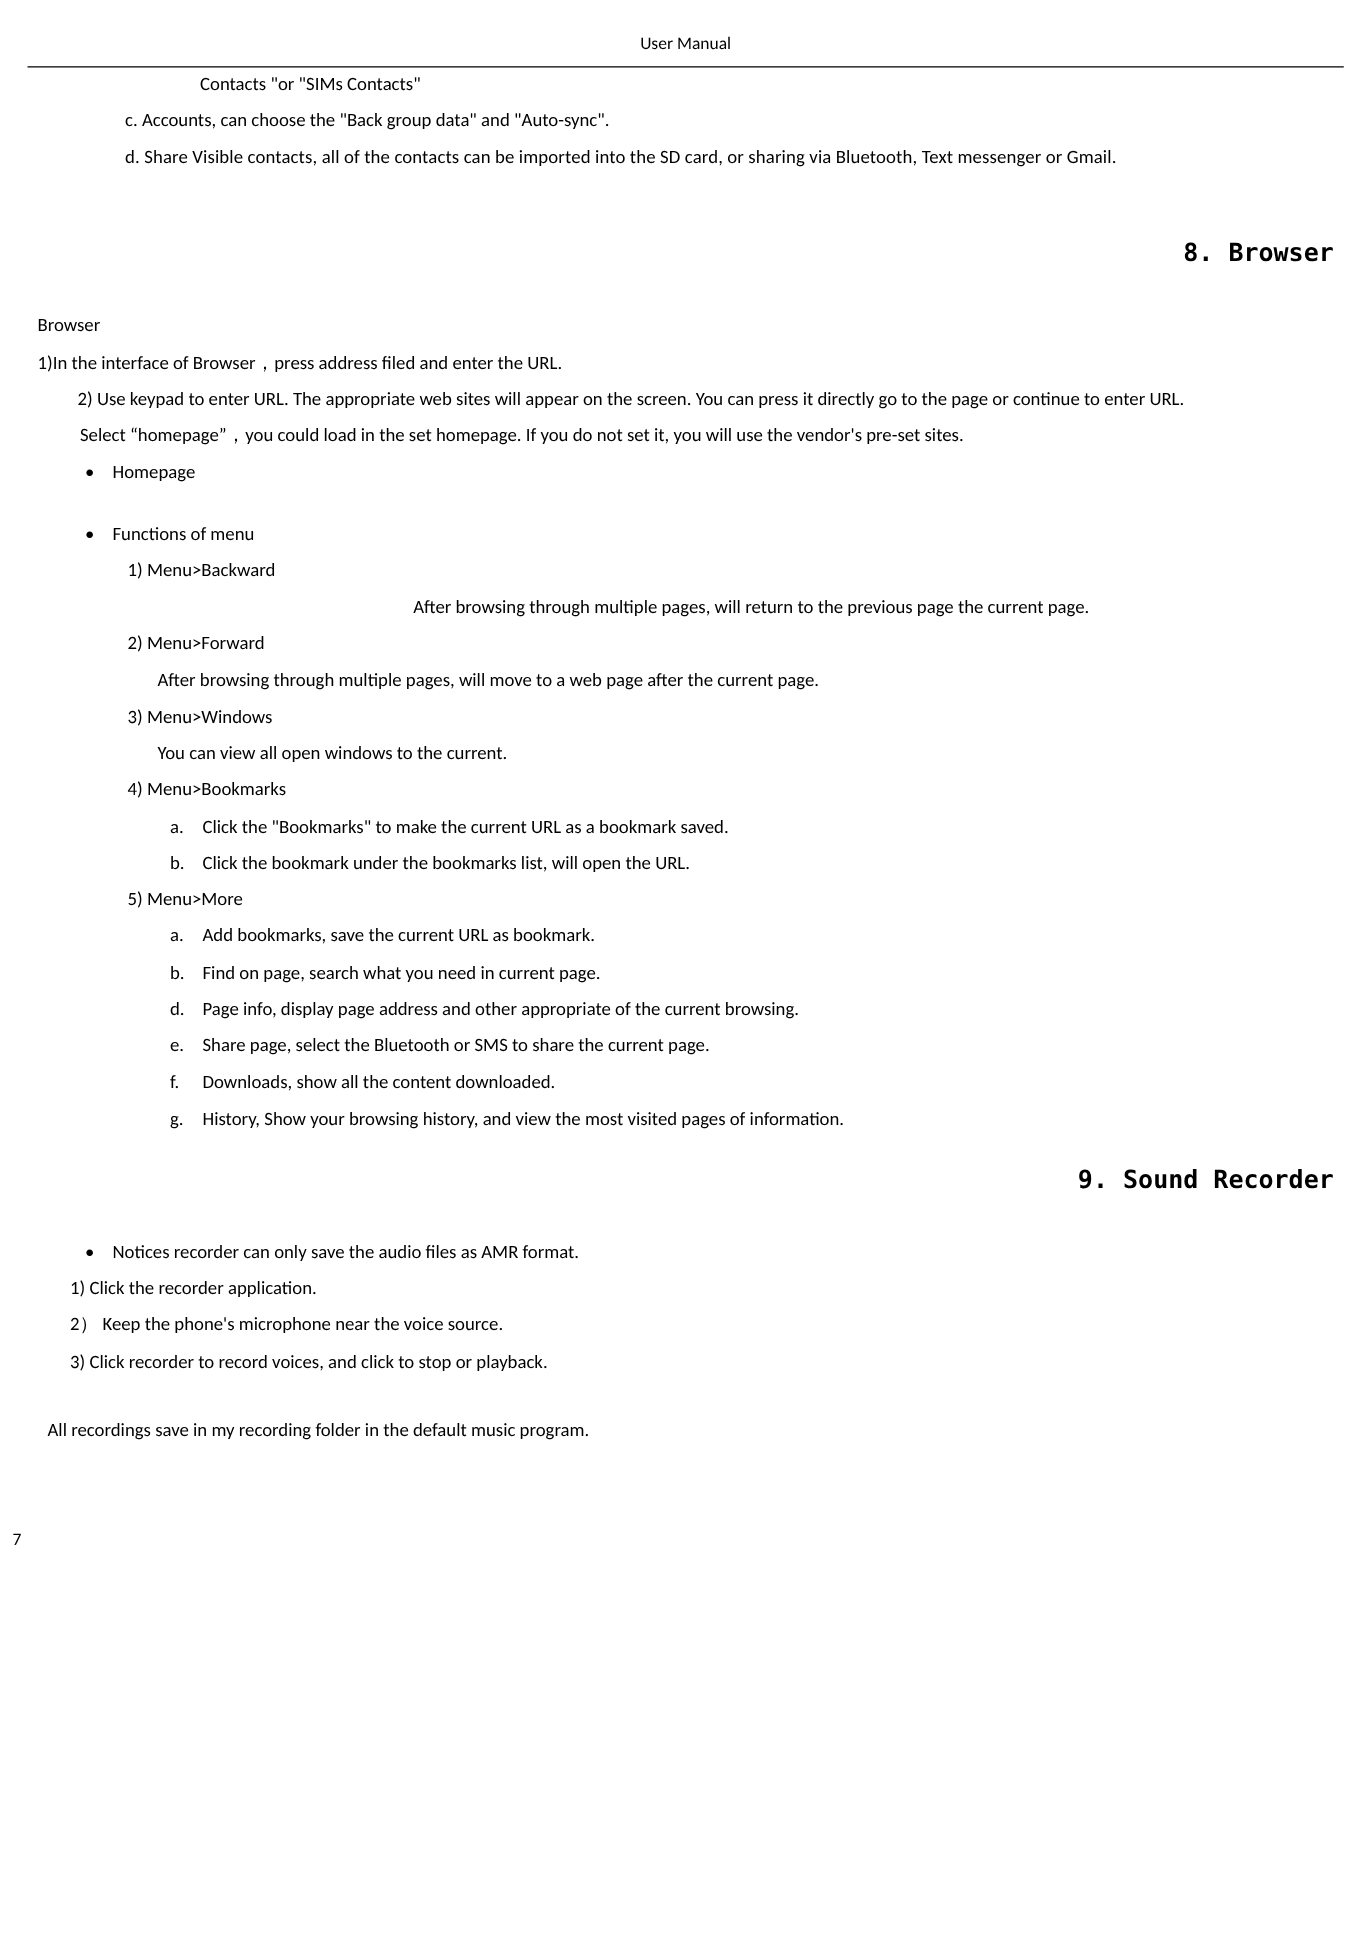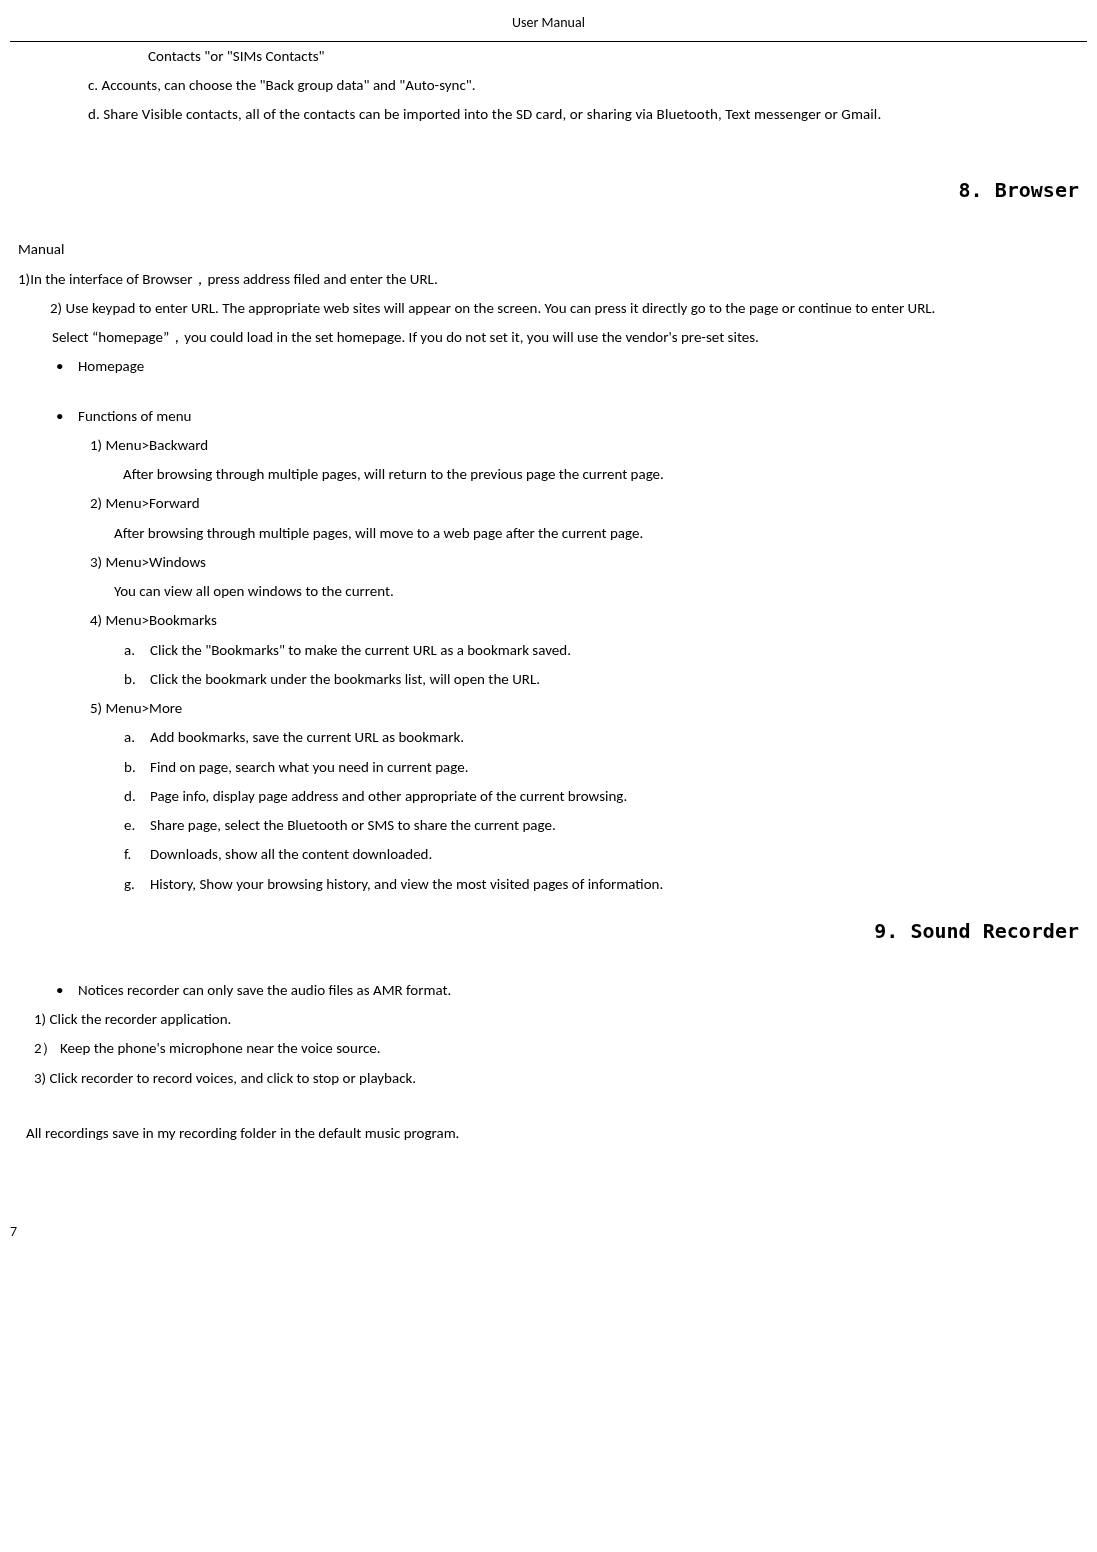--- a/index.html
+++ b/index.html
@@ -10,21 +10,21 @@
     font-size: 15px;
     color: #000;
     background: #fff;
     width: 1097px;
     line-height: 1.9;
   }
   .page {
     width: 1097px;
     height: 1258px;
     box-sizing: border-box;
-    padding: 0;
+    padding: 12px;
     position: relative;
   }
   .header {
     text-align: center;
     font-size: 14px;
     padding-top: 10px;
     padding-bottom: 4px;
   }
   .rule {
     margin: 0 10px 0 10px;
@@ -53,26 +53,26 @@
     text-align: justify;
   }
   .bullet-row {
     margin-left: 38px;
   }
   .bullet-row .dot { display: inline-block; width: 22px; }
   .after-bullet {
     margin-left: 34px;
   }
   .num-row { margin-left: 72px; }
-  .num-after { margin-left: 105px; }
+  .num-after { margin-left: 105px; text-align: center; }
   .num-after2 { margin-left: 96px; }
   .letter-row { margin-left: 106px; }
   .letter-dot { display: inline-block; width: 26px; }
   .row { line-height: 1.95; }
-  .steps1 { margin-left: 16px; }
+  .steps1 { margin-left: 26px; }
   .all-rec { margin-left: 8px; margin-top: 26px; }
   .page-num {
     position: absolute;
     bottom: 12px;
     left: 10px;
     font-size: 14px;
   }
   .just { text-align: justify; text-justify: inter-word; }
   .ls { letter-spacing: 0.1px; }
   .br-gap { height: 20px; }
@@ -86,21 +86,21 @@
   <div class="content">
 
     <div class="row indent-hang-130">Contacts "or "SIMs Contacts"</div>
     <div class="row indent-70">c. Accounts, can choose the "Back group data" and "Auto-sync".</div>
     <div class="row indent-70 just ls" style="padding-right:2px;">
       <span>d. Share Visible contacts, all of the contacts can be imported into the SD card, or sharing via Bluetooth, Text messenger or Gmail.</span>
     </div>
 
     <div class="section-heading">8. Browser</div>
 
-    <div class="row subhead">Manual</div>
+    <div class="row subhead">Browser</div>
     <div class="row">1)In the interface of Browser，press address filed and enter the URL.</div>
     <div class="row para2 just">2) Use keypad to enter URL. The appropriate web sites will appear on the screen. You can press it directly go to the page or continue to enter URL.</div>
 
     <div class="row after-bullet just">Select   “homepage”，you could load in the set homepage. If you do not set it, you will use the vendor's pre-set sites.</div>
     <div class="row bullet-row"><span class="dot">•</span><span>Homepage</span></div>
 
     <div class="br-gap"></div>
 
     <div class="row bullet-row"><span class="dot">•</span><span>Functions of menu</span></div>
 

